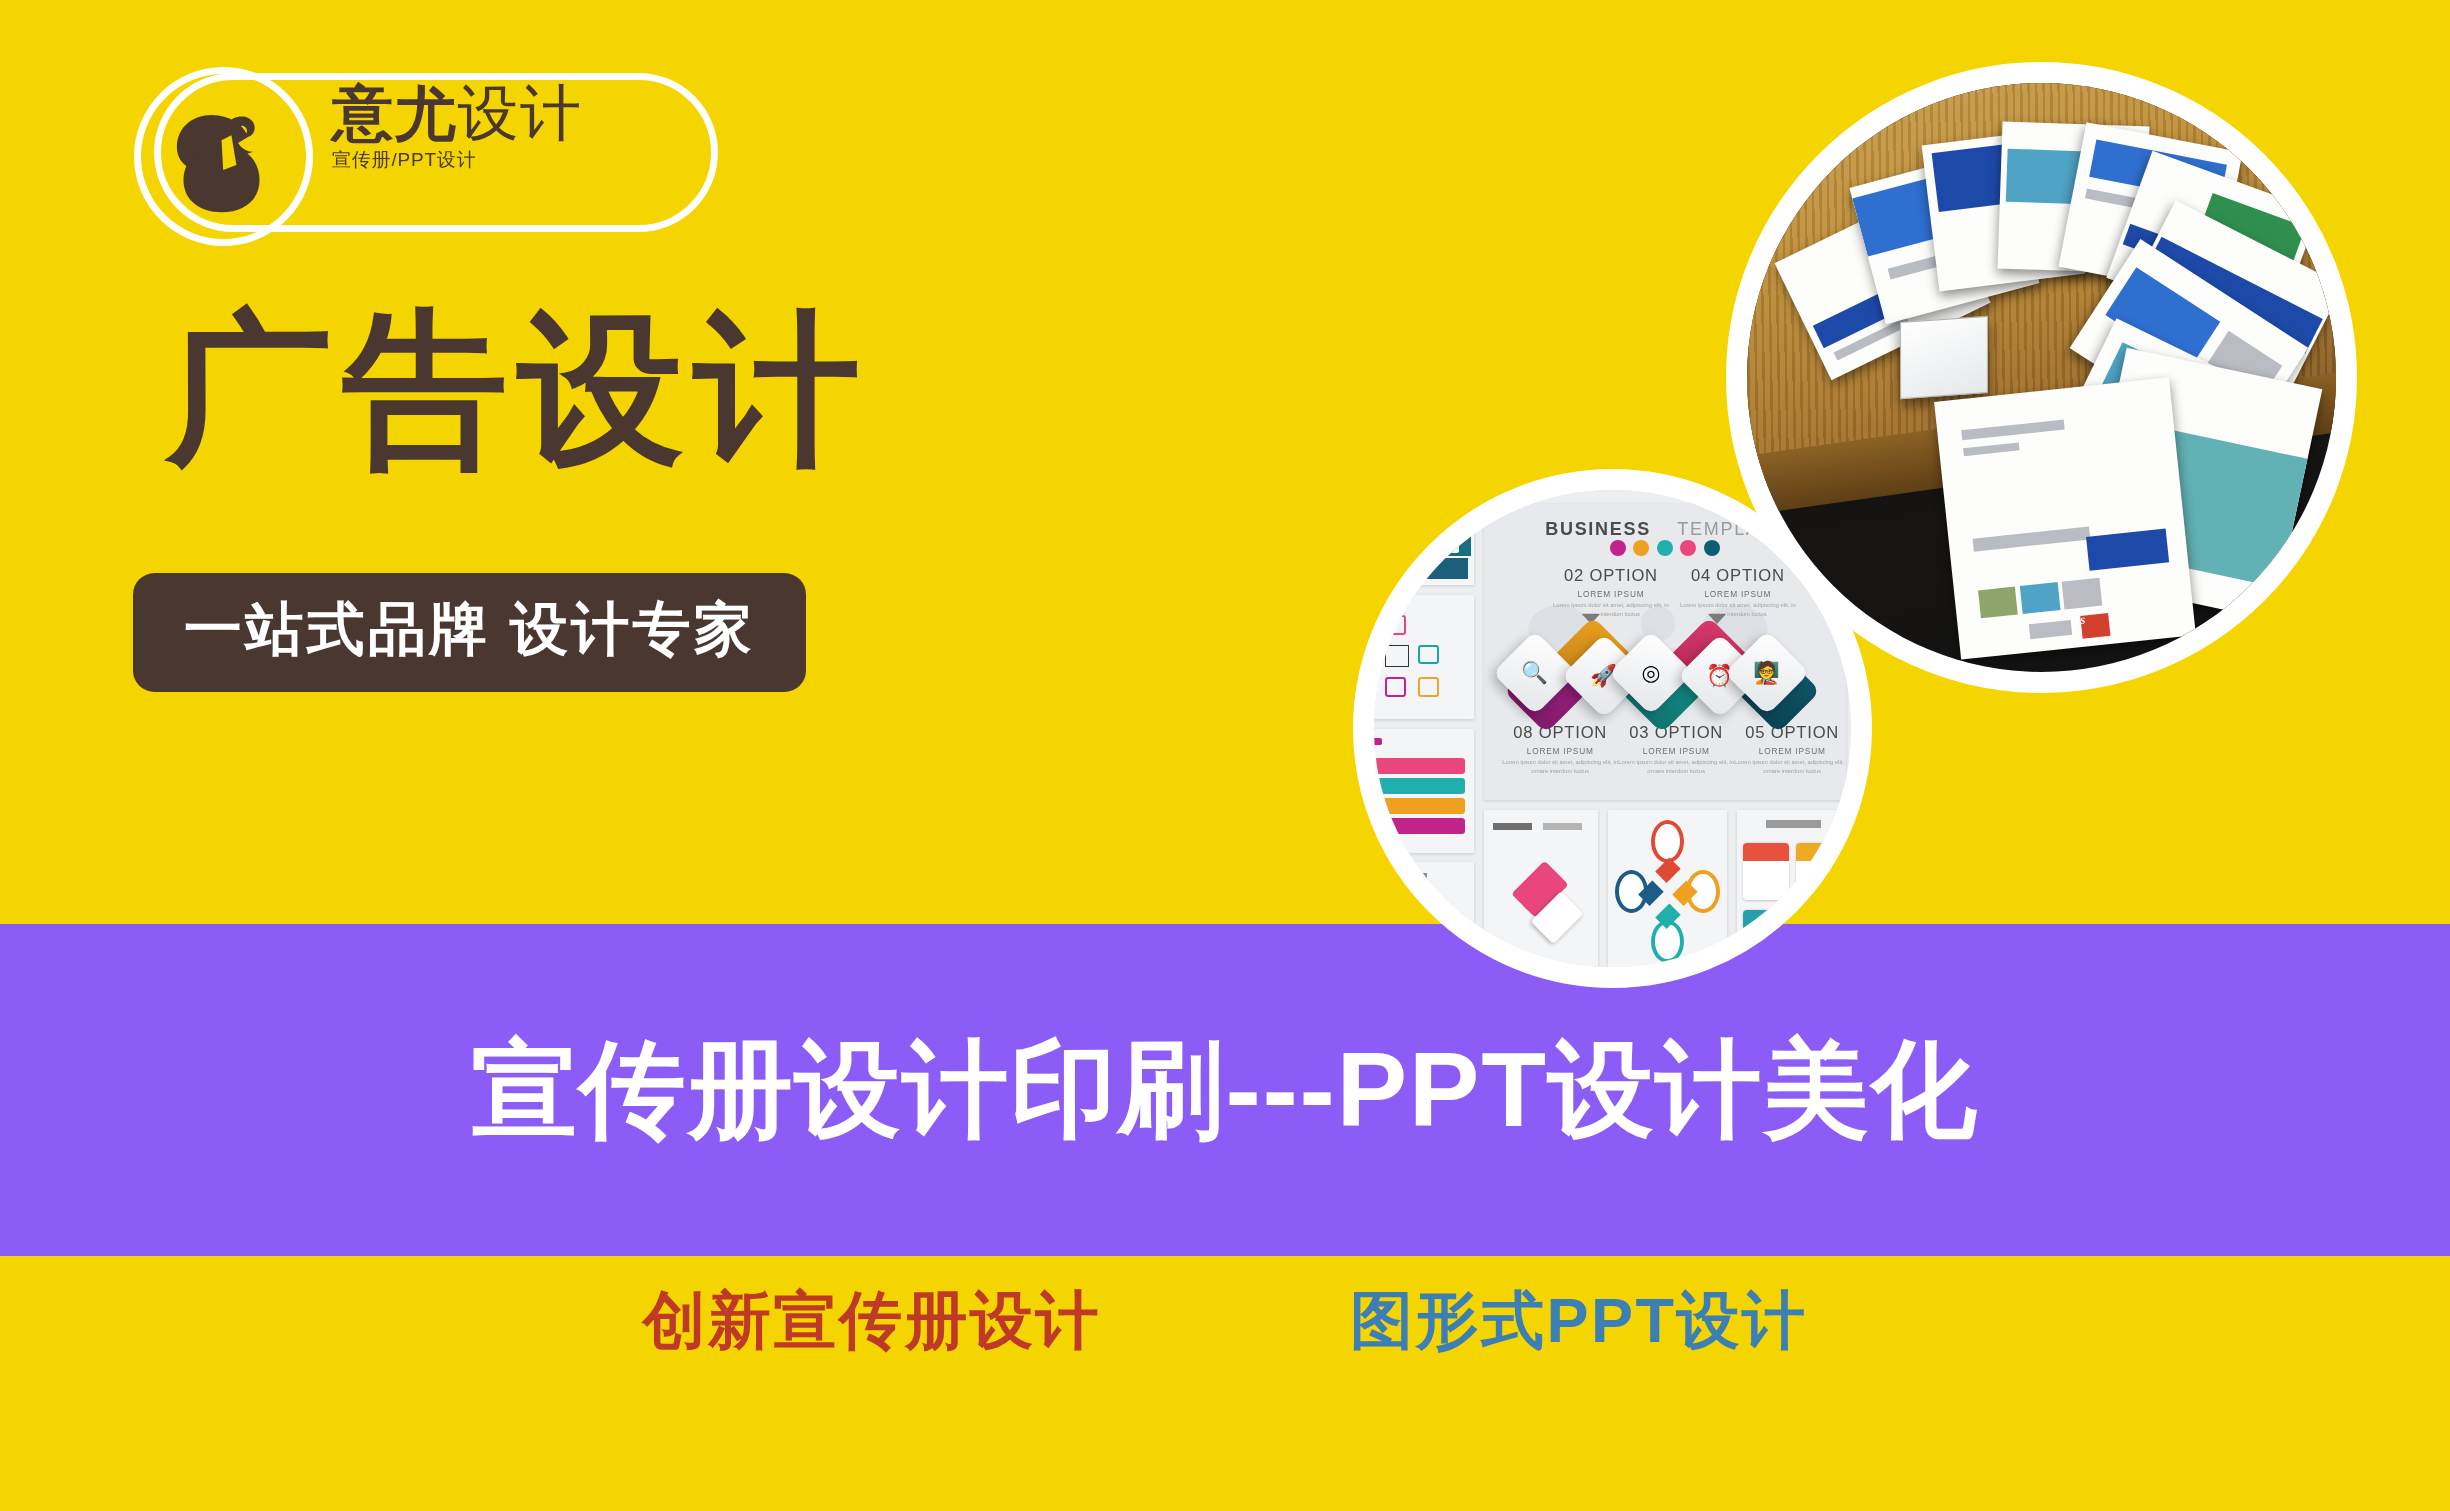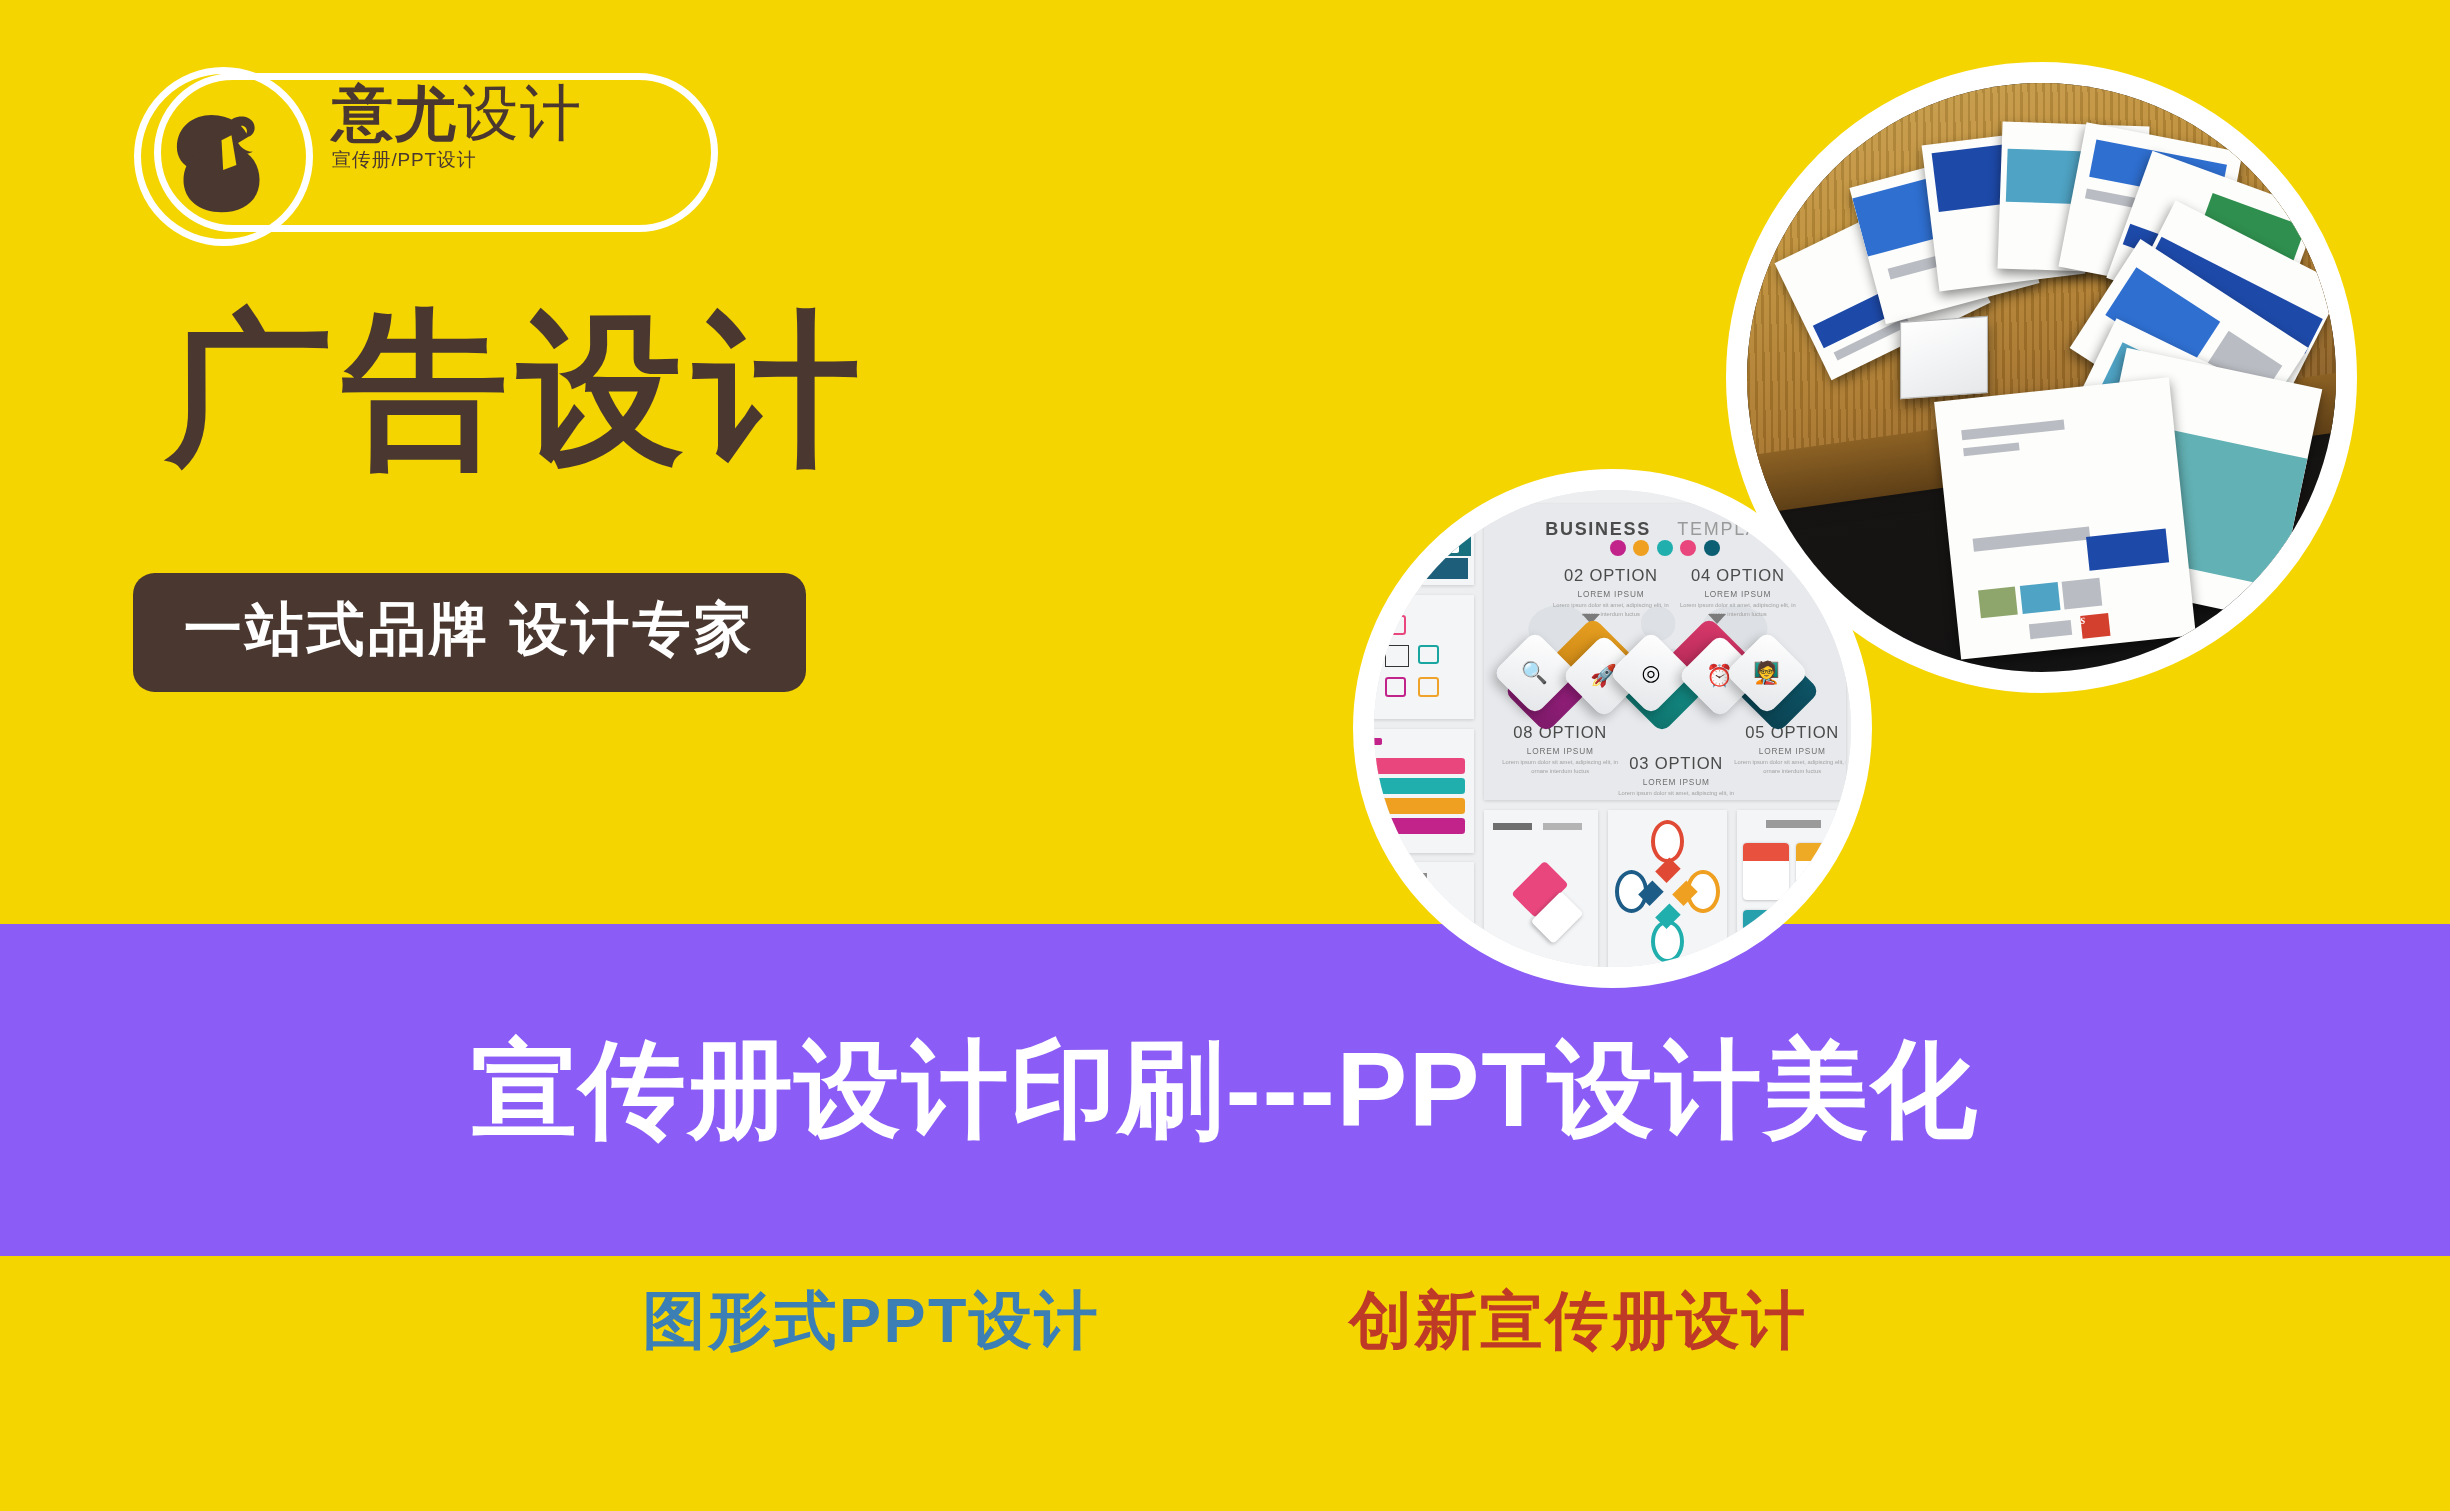--- a/index.html
+++ b/index.html
@@ -383,21 +383,21 @@
           </div>
 
           <div class="tri up" style="left:13%;top:69%;"></div>
           <div class="optlabel" style="left:4%;top:74%;">
             <div class="n">08 OPTION</div>
             <div class="l">LOREM IPSUM</div>
             <div class="p">Lorem ipsum dolor sit amet, adipiscing elit, in ornare interdum luctus</div>
           </div>
 
           <div class="tri up" style="left:45%;top:69%;"></div>
-          <div class="optlabel" style="left:36%;top:74%;margin-top:31px;">
+          <div class="optlabel" style="left:36%;top:74%;">
             <div class="n">03 OPTION</div>
             <div class="l">LOREM IPSUM</div>
             <div class="p">Lorem ipsum dolor sit amet, adipiscing elit, in ornare interdum luctus</div>
           </div>
 
           <div class="tri up" style="left:77%;top:69%;"></div>
           <div class="optlabel" style="left:68%;top:74%;">
             <div class="n">05 OPTION</div>
             <div class="l">LOREM IPSUM</div>
             <div class="p">Lorem ipsum dolor sit amet, adipiscing elit, in ornare interdum luctus</div>
@@ -431,18 +431,18 @@
 
   <div class="headline">广告设计</div>
 
   <div class="pill">一站式品牌 设计专家</div>
 
   <div class="darkbar">
     <div class="darkbar-txt">宣传册设计印刷---PPT设计美化</div>
   </div>
 
   <div class="captions">
+    <div class="cap" style="color:#BE3A26">创新宣传册设计</div>
     <div class="cap" style="color:#3C7FB5">图形式PPT设计</div>
-    <div class="cap" style="color:#BE3A26">创新宣传册设计</div>
   </div>
 
 </div>
 
 
 </body></html>

